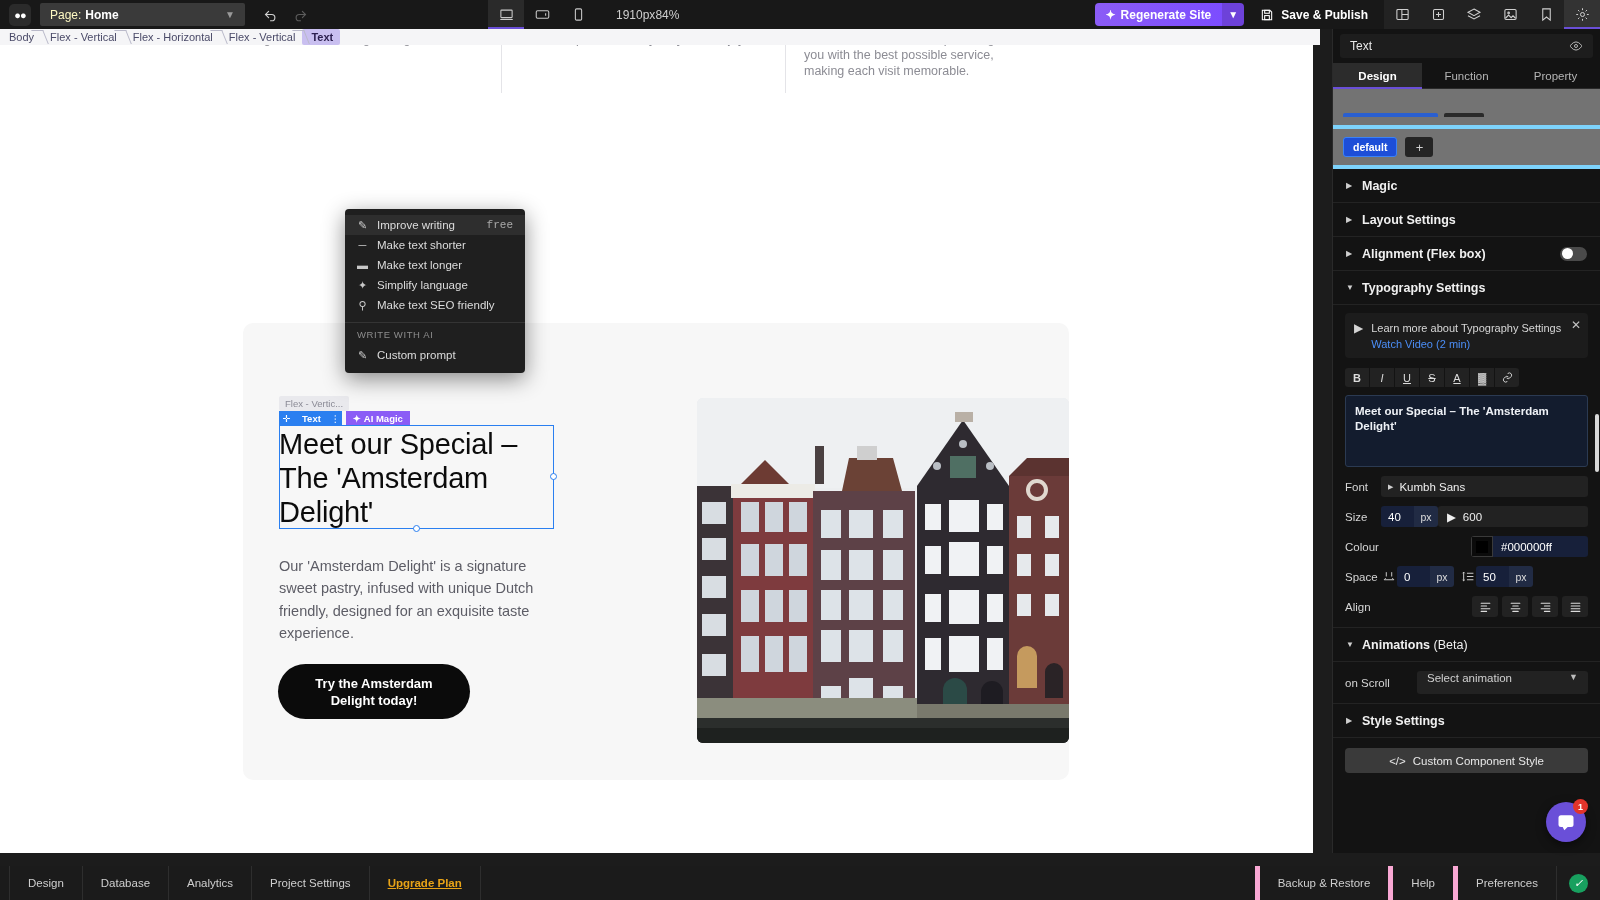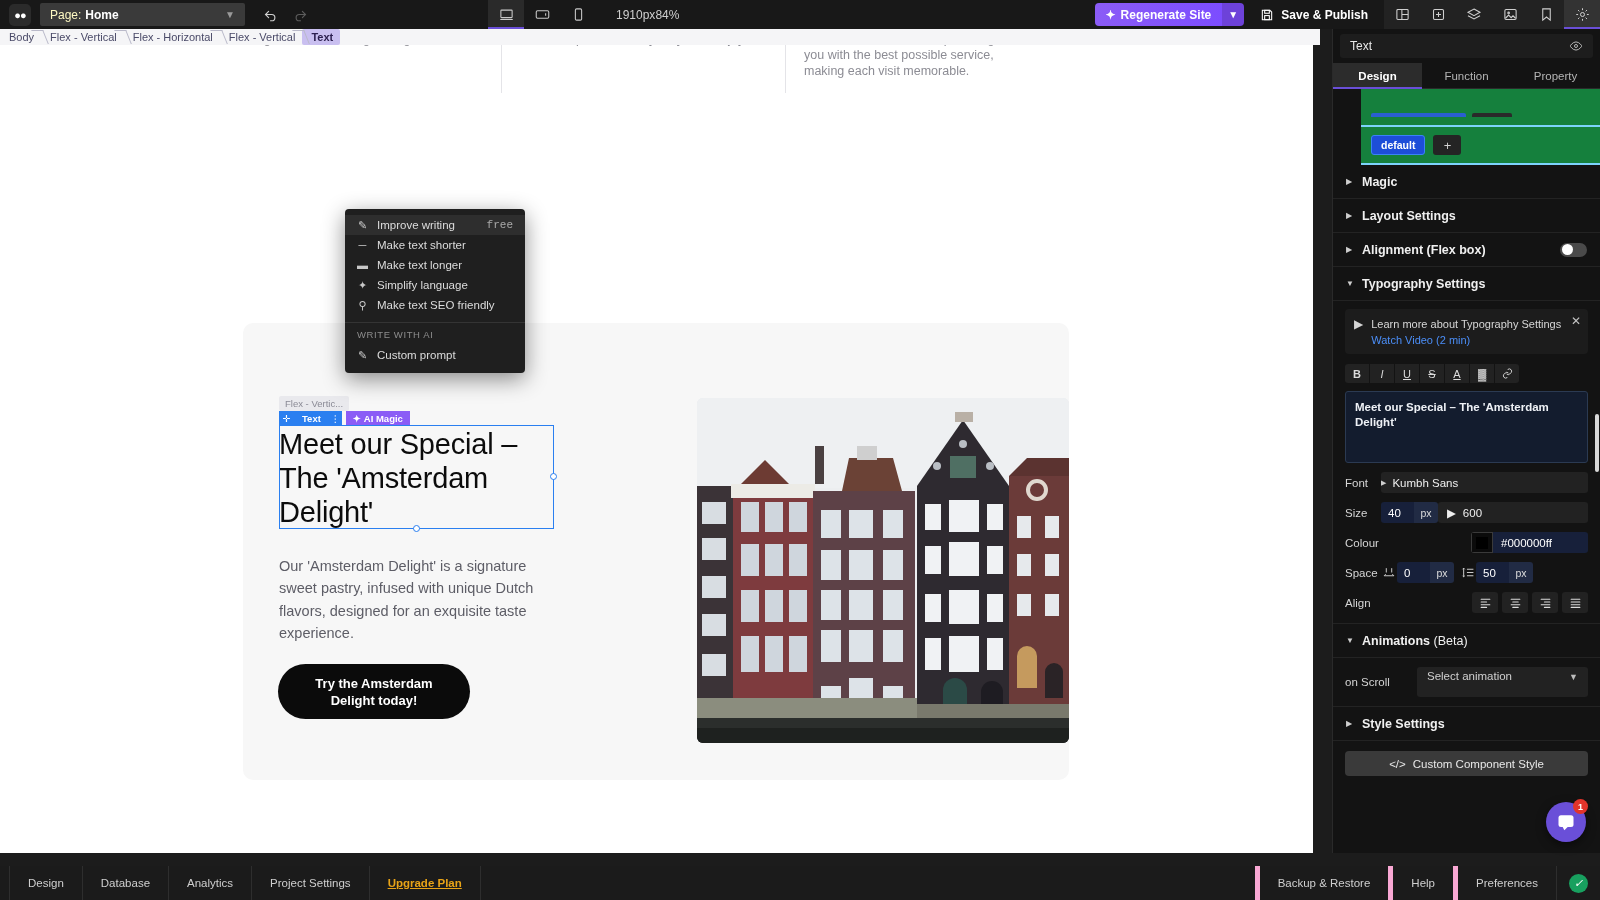--- a/index.html
+++ b/index.html
@@ -204,21 +204,21 @@
   .rp-tab { flex:1; display:flex; align-items:center; justify-content:center;
             font-size:11.5px; color:#b5b5b5; cursor:pointer; position:relative; }
   .rp-tab.active { background:#2c2c2c; color:#fff; font-weight:700; }
   .rp-tab.active::after { content:''; position:absolute; left:0; right:0; bottom:-1px;
                           height:2px; background:#6a4fd8; }
 
   .rp-scroll { flex:1; overflow:hidden; position:relative; }
   .rp-scroll-thumb { position:absolute; right:1px; top:325px; width:4px; height:58px;
                      background:#d8d8d8; border-radius:3px; }
 
-  .panel-block { background:#15803d; border-bottom:2px solid #7dd3fc; padding:8px 10px;margin-left:28px; }
+  .panel-block { background:#737373; border-bottom:4px solid #7dd3fc; padding:8px 10px; }
   .clipped-row { height:20px; display:flex; align-items:flex-end; gap:6px; overflow:hidden; }
   .clipped-chip { width:95px; height:4px; background:#2a5fd0; border-radius:2px 2px 0 0; }
   .clipped-chip2 { width:40px; height:4px; background:#2a2a2a; border-radius:2px 2px 0 0; }
   .state-row { display:flex; align-items:center; gap:8px; }
   .state-chip {
     background:#1d4ed8; border:1.4px solid #3b82f6; color:#fff;
     font-size:10.5px; font-weight:700; padding:3px 9px; border-radius:3px; cursor:pointer;
   }
   .state-add {
     width:28px; height:20px; background:#242424; color:#d2d2d2; border-radius:3px;
@@ -261,21 +261,21 @@
   .text-area {
     margin-top:8px; height:72px; background:#131c2e; border:1px solid #2b3a52;
     border-radius:3px; padding:8px 9px; font-size:11.5px; font-weight:700;
     color:#eef1f6; line-height:15px; overflow:hidden; cursor:text;
   }
 
   .frow { display:flex; align-items:center; margin-top:9px; gap:0; }
   .flabel { width:36px; font-size:11.5px; color:#d5d5d5; flex:none; }
   .sel-input {
     flex:1; height:21px; background:#222222; border-radius:3px;
-    display:flex; align-items:center; gap:6px; padding:0 0;
+    display:flex; align-items:center; gap:6px; padding:0 7px;
     font-size:11.5px; color:#efefef; cursor:pointer;
   }
   .sel-input .tri { font-size:7px; color:#cfcfcf; }
   .num-pair { display:flex; border-radius:3px; overflow:hidden; }
   .num-in { width:33px; height:21px; background:#17203a; color:#fff; font-size:11.5px;
             display:flex; align-items:center; padding-left:7px; cursor:text; }
   .unit { width:24px; height:21px; background:#212b44; color:#dcdcdc; font-size:10.5px;
           display:flex; align-items:center; justify-content:center; }
   .weight-sel { flex:1; height:21px; background:#222222; border-radius:3px;
                 display:flex; align-items:center; gap:7px; padding:0 9px;
@@ -285,21 +285,21 @@
             display:flex; align-items:center; justify-content:center; cursor:pointer; }
   .swatch i { width:12px; height:12px; background:#000; display:block; }
   .hex-in { width:95px; height:21px; background:#17203a; color:#fff; font-size:11.5px;
             display:flex; align-items:center; padding-left:8px; cursor:text; }
   .sp-icon { width:16px; color:#d0d0d0; font-size:10px; display:flex;
              flex-direction:column; align-items:center; line-height:7px; }
   .align-grp { margin-left:auto; display:flex; gap:4px; }
   .align-btn { width:26px; height:21px; background:#222222; border-radius:3px;
                display:flex; align-items:center; justify-content:center; cursor:pointer; }
   .anim-sel { flex:1; height:23px; background:#222222; border-radius:3px;
-              display:flex; align-items:flex-end; padding:15px 10px;
+              display:flex; align-items:flex-start; padding:1px 10px;
               font-size:11.5px; color:#d0d0d0; cursor:pointer; }
   .anim-sel .chev { margin-left:auto; font-size:9px; color:#bdbdbd; }
 
   .ccs-wrap { padding:10px 12px; background:#131313; }
   .ccs-btn {
     height:25px; background:#3a3a3a; border-radius:4px; color:#e8e8e8;
     display:flex; align-items:center; justify-content:center; gap:7px;
     font-size:11.5px; cursor:pointer;
   }
 
@@ -491,21 +491,21 @@
 
     <div class="sel-box">
       <span class="sel-handle r"></span>
       <span class="sel-handle b"></span>
     </div>
 
     <div class="sec-inner" style="left:279px; top:382px; width:272px;">
       <div class="headline">Meet our Special – The 'Amsterdam Delight'</div>
     </div>
 
-    <div class="body-copy">Our 'Amsterdam Delight' is a signature sweet pastry, infused with unique Dutch flavors, designed for an exquisite taste experience.</div>
+    <div class="body-copy">Our 'Amsterdam Delight' is a signature sweet pastry, infused with unique Dutch friendly, designed for an exquisite taste experience.</div>
 
     <div class="cta">Try the Amsterdam Delight today!</div>
 
     <div class="hero-img">
       <svg width="372" height="345" viewBox="0 0 372 345" preserveAspectRatio="none">
         <rect width="372" height="345" fill="#eceef0"></rect>
 
         <rect width="372" height="90" fill="#eef0f2"></rect>
 
         <rect x="0" y="88" width="36" height="232" fill="#3b3337"></rect>

